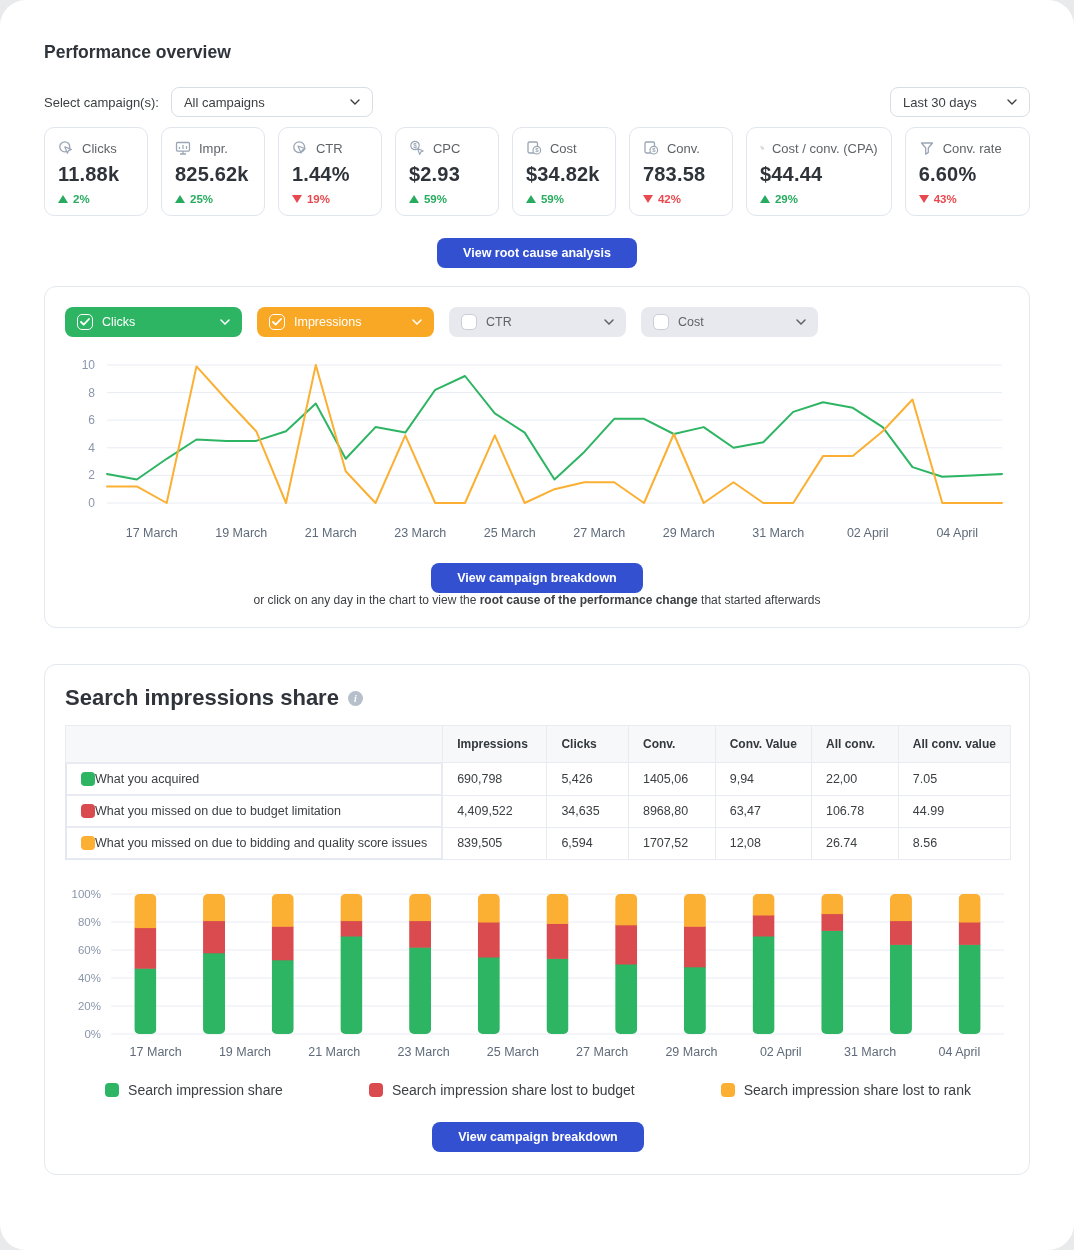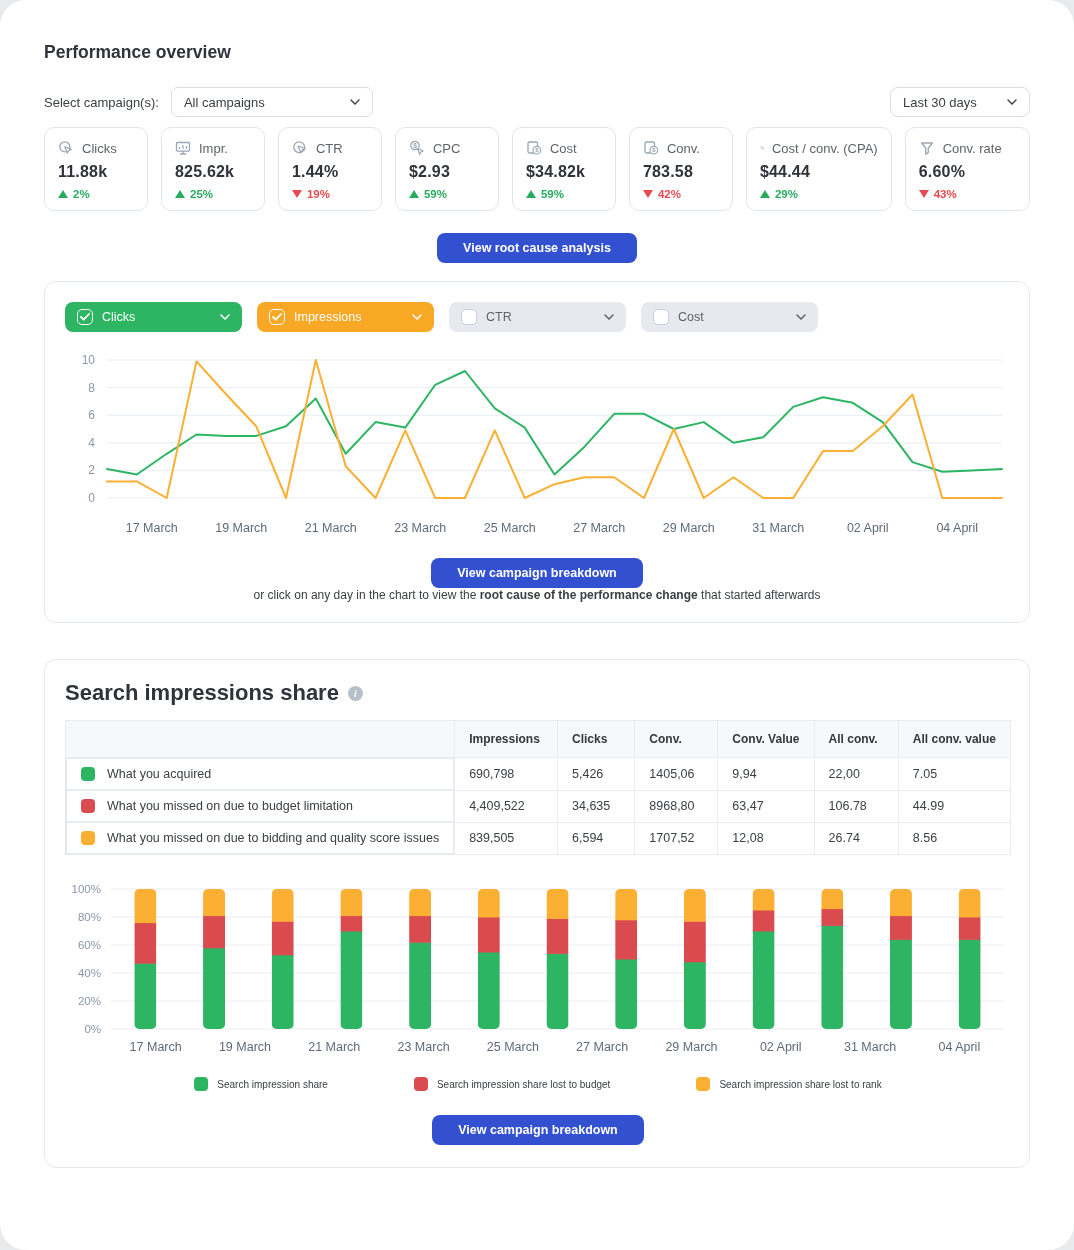--- a/index.html
+++ b/index.html
@@ -6,30 +6,30 @@
   .canvas{width:1074px;height:1250px;background:#fff;border-radius:26px;overflow:hidden;
           position:relative;margin:0 auto;color:#33383d;}
   .inner{padding:42px 44px 0 44px;}
   .page-title{font-size:17.5px;font-weight:bold;color:#2f343a;}
   .controls{display:flex;justify-content:space-between;align-items:center;margin-top:24px;}
   .controls-left{display:flex;align-items:center;gap:12px;}
   .label{font-size:13px;color:#3c4043;text-align:center;}
   .select{display:flex;align-items:center;justify-content:space-between;border:1px solid #d9dee6;
           border-radius:8px;height:28px;padding:0 12px;font-size:13px;color:#3c4043;background:#fff;
           cursor:pointer;}
-  .select.campaign{width:176px;border-radius:7px;}
+  .select.campaign{width:176px;}
   .select.daterange{width:114px;}
   .chev{width:10px;height:6px;flex:none;}
   
   .kpis{display:flex;gap:13px;margin-top:10px;}
   .kpi{border:1px solid #e0e5ee;border-radius:10px;padding:12px 13px 10px 13px;flex:1 1 0;min-width:0;}
   .kpi.wide{flex:1.55 1 0;}
   .kpi.mwide{flex:1.28 1 0;}
   .kpi-top{display:flex;align-items:center;gap:8px;font-size:13px;color:#5f6368;white-space:nowrap;}
-  .kpi-val{font-size:16px;font-weight:bold;color:#2f343a;margin-top:7px;letter-spacing:.2px;}
+  .kpi-val{font-size:20px;font-weight:bold;color:#2f343a;margin-top:7px;letter-spacing:.2px;}
   .kpi-delta{display:flex;align-items:center;gap:5px;font-size:11.5px;margin-top:7px;font-weight:bold;}
   .tri{width:0;height:0;border-left:5px solid transparent;border-right:5px solid transparent;}
   .tri.up{border-bottom:8px solid #27ab5f;}
   .tri.down{border-top:8px solid #e8494f;}
   .delta-up{color:#27ab5f;}
   .delta-down{color:#e8494f;}
   
   .btn{display:block;margin:0 auto;background:#3250d0;color:#fff;border:none;border-radius:8px;
        height:30px;padding:0 26px;font-size:12.5px;font-weight:bold;cursor:pointer;
        font-family:"Liberation Sans",sans-serif;}
@@ -54,24 +54,24 @@
   .sis-title-row{display:flex;align-items:center;gap:9px;}
   .sis-title{font-size:22px;font-weight:bold;color:#2f343a;}
   .info{width:15px;height:15px;border-radius:50%;background:#b7bfca;color:#fff;font-size:10px;
         font-weight:bold;display:flex;align-items:center;justify-content:center;cursor:pointer;
         font-family:"Liberation Serif",serif;font-style:italic;}
   table.sis{border-collapse:collapse;width:100%;margin-top:14px;font-size:12.5px;
             border:1px solid #e3e7ee;}
   table.sis th, table.sis td{border:1px solid #e8ebf1;padding:0 14px;height:30px;text-align:left;
             font-weight:normal;color:#3c4043;white-space:nowrap;overflow:hidden;}
   table.sis th{background:#f7f8fa;font-weight:bold;font-size:12px;height:36px;color:#33383d;}
-  td.rowlabel{display:flex;align-items:center;gap:12px;border:none;height:30px;}
+  td.rowlabel{display:flex;align-items:center;border:none;height:30px;}
   tr.datarow td:first-child{border-left:1px solid #e3e7ee;}
   .swatch{width:14px;height:14px;border-radius:4px;flex:none;}
-  .legend{display:flex;justify-content:center;gap:86px;margin-top:16px;font-size:10px;color:#3c4043;}
+  .legend{display:flex;justify-content:center;gap:86px;margin-top:16px;font-size:14px;color:#3c4043;}
   .legend-item{display:flex;align-items:center;gap:9px;}
   svg text{font-family:"Liberation Sans",sans-serif;}
 </style>
 </head>
 <body>
 
 <div class="canvas">
   <div class="inner">
     <div class="page-title">Performance overview</div>
 

